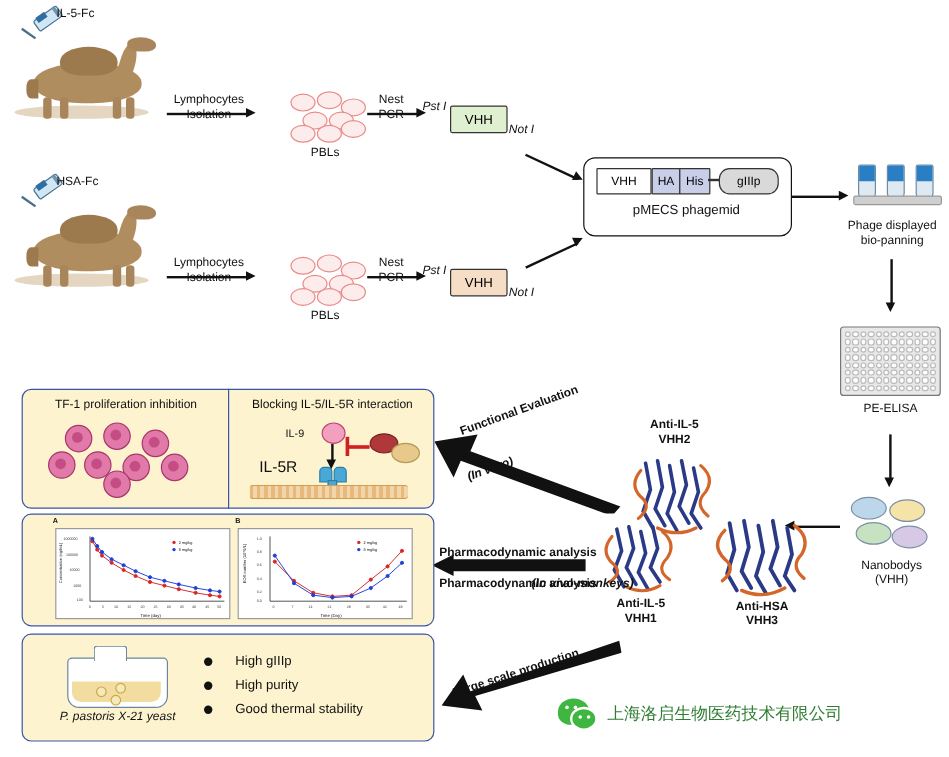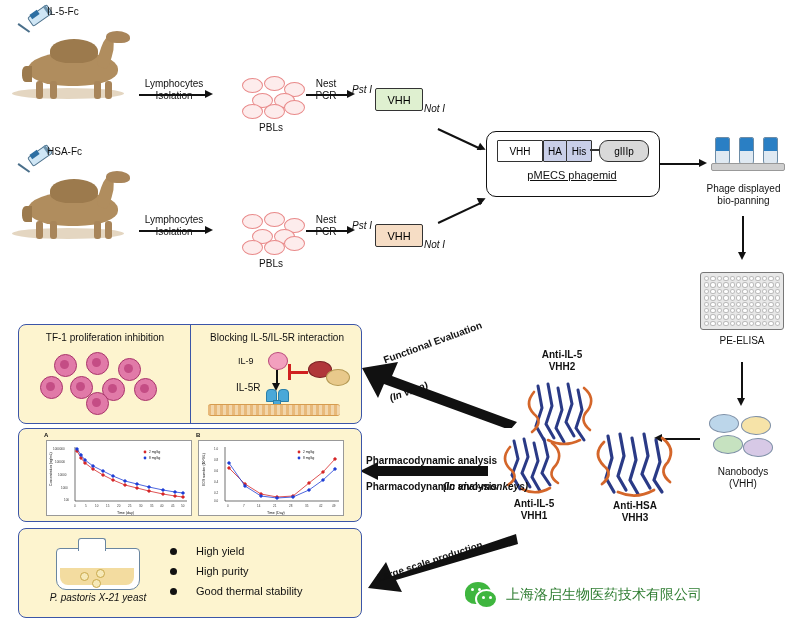--- a/index.html
+++ b/index.html
@@ -379,21 +379,21 @@
 <div class="seg seg-blue" style="left:543px; top:140px; width:22px; height:20px;">
   <span>HA</span>
 </div>
 <div class="seg seg-blue" style="left:566px; top:140px; width:24px; height:20px;">
   <span>His</span>
 </div>
 <div class="abs" style="left:590px; top:149px; width:10px; height:2px; background:#333;"></div>
 <div class="seg seg-gray" style="left:599px; top:140px; width:48px; height:20px; border-radius:9px;">
   <span>gIIIp</span>
 </div>
-<div class="lbl center abs" style="left:492px; top:169px; width:160px; font-size:11px;text-decoration:underline;">pMECS phagemid</div>
+<div class="lbl center abs" style="left:492px; top:169px; width:160px; font-size:11px;">pMECS phagemid</div>
 
 <div class="arrow-line abs" style="left:660px; top:163px; width:40px;"></div>
 <div class="arrow-head ah-right abs" style="left:699px; top:159px;"></div>
 
 <div class="abs" style="left:711px; top:137px; width:72px; height:34px;">
   <div class="tube" style="left:4px; top:0; width:13px; height:28px;">
       <div class="fill"></div>
     </div>
   <div class="tube" style="left:28px; top:0; width:13px; height:28px;">
       <div class="fill"></div>
@@ -605,21 +605,21 @@
   <div class="tf1" style="left:30px; top:24px;"></div>
   <div class="tf1" style="left:62px; top:26px;"></div>
   <div class="tf1" style="left:94px; top:26px;"></div>
   <div class="tf1" style="left:46px; top:40px;"></div>
 </div>
 
 <div class="lbl abs" style="left:238px; top:356px; font-size:9px;">IL-9</div>
 <div class="abs" style="left:268px; top:352px; width:18px; height:16px; border-radius:50%; background:#f2a0be; border:1.5px solid #b8487a;"></div>
 <div class="abs" style="left:276px; top:370px; width:2px; height:16px; background:#111;"></div>
 <div class="arrow-head ah-down abs" style="left:272px; top:383px;"></div>
-<div class="lbl abs" style="left:236px; top:382px; font-size:10px;">IL-5R</div>
+<div class="lbl abs" style="left:216px; top:382px; font-size:13px;">IL-5R</div>
 
 <div class="abs" style="left:266px; top:389px; width:22px; height:14px;">
   <div style="position:absolute; left:0; top:0; width:9px; height:11px; background:#4aa8d8; border:1px solid #2a7fa8; border-radius:4px 4px 0 0;"></div>
   <div style="position:absolute; left:12px; top:0; width:9px; height:11px; background:#4aa8d8; border:1px solid #2a7fa8; border-radius:4px 4px 0 0;"></div>
 </div>
 <div class="abs" style="left:273px; top:400px; width:6px; height:12px; background:#4aa8d8; border:1px solid #2a7fa8;"></div>
 
 <div class="abs" style="left:290px; top:371px; width:18px; height:3px; background:#d02020;"></div>
 <div class="abs" style="left:288px; top:364px; width:3px; height:16px; background:#d02020;"></div>
 
@@ -753,21 +753,21 @@
   <div style="position:absolute; left:0; top:10px; width:82px; height:40px; background:#fff; border:1.4px solid #6a86a0; border-radius:4px 4px 10px 10px;"></div>
   <div style="position:absolute; left:22px; top:0px; width:26px; height:12px; background:#fff; border:1.4px solid #6a86a0; border-bottom:none; border-radius:3px 3px 0 0;"></div>
   <div style="position:absolute; left:4px; top:30px; width:74px; height:17px; background:#f3dca0; border-radius:0 0 8px 8px;"></div>
   <div class="yeastdot" style="left:24px; top:34px;"></div>
   <div class="yeastdot" style="left:40px; top:31px;"></div>
   <div class="yeastdot" style="left:36px; top:41px;"></div>
 </div>
 <div class="lbl center abs" style="left:36px; top:592px; width:124px; font-size:10px; font-style:italic;">P. pastoris X-21 yeast</div>
 
 <div class="bullet" style="left:170px; top:548px;"></div>
-<div class="lbl abs" style="left:196px; top:545px; font-size:11px;">High yield</div>
+<div class="lbl abs" style="left:196px; top:545px; font-size:11px;">High gIIIp</div>
 <div class="bullet" style="left:170px; top:568px;"></div>
 <div class="lbl abs" style="left:196px; top:565px; font-size:11px;">High purity</div>
 <div class="bullet" style="left:170px; top:588px;"></div>
 <div class="lbl abs" style="left:196px; top:585px; font-size:11px;">Good thermal stability</div>
 
 <div class="abs" style="left:465px; top:582px; width:34px; height:28px;">
   <div class="wechat" style="left:0; top:0;"></div>
   <div class="wdot" style="left:6px; top:6px;"></div>
   <div class="wdot" style="left:13px; top:6px;"></div>
   <div class="wdot" style="left:17px; top:14px;"></div>

